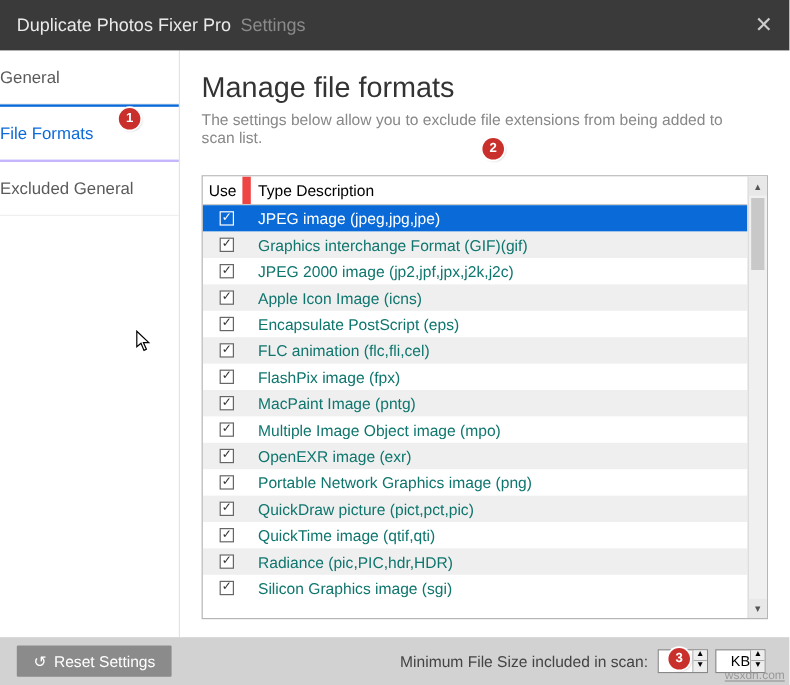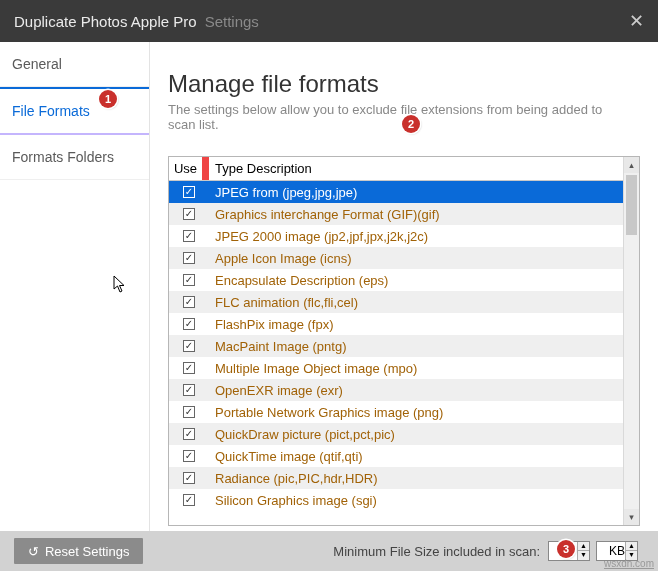--- a/index.html
+++ b/index.html
@@ -3,36 +3,36 @@
 <meta charset="utf-8">
 <style>
   * { box-sizing: border-box; margin: 0; padding: 0; }
   body { font-family: "Segoe UI", Arial, sans-serif; background: #fff; width: 658px; height: 571px; overflow: hidden; position: relative; }
   .titlebar { background: #3a3a3a; color: #fff; height: 42px; display: flex; align-items: center; padding: 0 14px; position: relative; }
   .titlebar .app { font-size: 15px; color: #eaeaea; }
   .titlebar .sub { font-size: 15px; color: #8a8a8a; margin-left: 8px; }
   .titlebar .close { position: absolute; right: 14px; top: 10px; font-size: 18px; color: #ccc; cursor: pointer; }
   .main { display: flex; height: 489px; }
   .sidebar { width: 150px; border-right: 1px solid #e3e3e3; }
-  .side-item { padding: 14px 12px; font-size: 14px; color: #5a5a5a; border-bottom: 1px solid #efefef; cursor: pointer; position: relative; }
+  .side-item { padding: 14px 0; font-size: 14px; color: #5a5a5a; border-bottom: 1px solid #efefef; cursor: pointer; position: relative; }
   .side-item.active { color: #0a6ad8; border-top: 2px solid #0a6ad8; border-bottom: 2px solid #c4b5fd; font-weight: 500; }
-  .content { flex: 1; padding: 28px 18px 0 18px; position: relative; }
+  .content { flex: 1; padding: 18px 18px 0 18px; position: relative; }
   h1.title { font-size: 24px; font-weight: 400; color: #333; margin-bottom: 4px; }
   .subtitle { font-size: 13px; color: #888; margin-bottom: 24px; position: relative; padding-right: 10px; }
   .grid { border: 1px solid #b6b6b6; height: 370px; position: relative; display: flex; }
   .grid-inner { flex: 1; overflow: hidden; }
   .grid-head { display: flex; border-bottom: 1px solid #c9c9c9; font-size: 13px; background: #fff; }
   .grid-head .c-use { width: 40px; text-align: center; padding: 4px 0; border-right: 7px solid #ef4444; }
   .grid-head .c-desc { flex: 1; padding: 4px 6px; }
   .rows { }
   .row { display: flex; align-items: center; font-size: 13px; height: 22px; }
   .row.sel { background: #0a6ad8; color: #fff; }
   .row.alt { background: #efefef; }
   .row .c-use { width: 40px; text-align: center; display: flex; justify-content: center; align-items: center; }
-  .row .c-desc { flex: 1; padding: 0 6px; color: #a16207; white-space: nowrap; overflow: hidden; text-overflow: ellipsis; }
+  .row .c-desc { flex: 1; padding: 0 6px; color: #0f766e; white-space: nowrap; overflow: hidden; text-overflow: ellipsis; }
   .row.sel .c-desc { color: #fff; }
   .chk { width: 12px; height: 12px; border: 1px solid #666; background: #fff; display: inline-flex; align-items: center; justify-content: center; font-size: 10px; line-height: 1; color: #333; }
   .chk.white { border-color: #fff; color: #fff; background: transparent; }
   .scroll { width: 16px; background: #f0f0f0; border-left: 1px solid #d9d9d9; position: relative; }
   .scroll .up, .scroll .dn { height: 16px; background: #e8e8e8; text-align: center; font-size: 9px; line-height: 16px; color: #555; cursor: pointer; }
   .scroll .dn { position: absolute; bottom: 0; width: 100%; }
   .scroll .thumb { position: absolute; left: 2px; right: 2px; top: 18px; height: 60px; background: #c8c8c8; }
   .footer { height: 40px; background: #d2d2d2; display: flex; align-items: center; padding: 0 14px; position: relative; }
   .reset-btn { background: #8b8b8b; color: #fff; border: none; height: 26px; padding: 0 14px; font-size: 13px; cursor: pointer; display: flex; align-items: center; gap: 6px; border-radius: 1px; }
   .reset-btn .ricon { font-size: 13px; }
@@ -47,48 +47,48 @@
   .badge.b1 { top: 90px; left: 99px; }
   .badge.b2 { top: 115px; left: 402px; }
   .badge.b3 { top: 540px; left: 557px; }
   .cursor-arrow { position: absolute; top: 275px; left: 113px; font-size: 16px; color: #000; z-index: 4; pointer-events: none; }
   .watermark { position: absolute; right: 4px; bottom: 2px; font-size: 10px; color: #999; z-index: 6; text-decoration: underline; }
 </style>
 </head>
 <body>
 
 <div class="titlebar">
-  <span class="app">Duplicate Photos Apple Pro</span>
+  <span class="app">Duplicate Photos Fixer Pro</span>
   <span class="sub">Settings</span>
   <span class="close">✕</span>
 </div>
 
 <div class="main">
   <div class="sidebar">
     <div class="side-item">General</div>
     <div class="side-item active">File Formats</div>
-    <div class="side-item">Formats Folders</div>
+    <div class="side-item">Excluded General</div>
   </div>
 
   <div class="content">
     <h1 class="title">Manage file formats</h1>
     <div class="subtitle">The settings below allow you to exclude file extensions from being added to scan list.</div>
 
     <div class="grid">
       <div class="grid-inner">
         <div class="grid-head">
           <div class="c-use">Use</div>
           <div class="c-desc">Type Description</div>
         </div>
         <div class="rows" id="rows">
             <div class="row sel">
               <div class="c-use">
                 <span class="chk white">✓</span>
               </div>
-              <div class="c-desc">JPEG from (jpeg,jpg,jpe)</div>
+              <div class="c-desc">JPEG image (jpeg,jpg,jpe)</div>
             </div>
             <div class="row alt">
               <div class="c-use">
                 <span class="chk">✓</span>
               </div>
               <div class="c-desc">Graphics interchange Format (GIF)(gif)</div>
             </div>
             <div class="row">
               <div class="c-use">
                 <span class="chk">✓</span>
@@ -98,21 +98,21 @@
             <div class="row alt">
               <div class="c-use">
                 <span class="chk">✓</span>
               </div>
               <div class="c-desc">Apple Icon Image (icns)</div>
             </div>
             <div class="row">
               <div class="c-use">
                 <span class="chk">✓</span>
               </div>
-              <div class="c-desc">Encapsulate Description (eps)</div>
+              <div class="c-desc">Encapsulate PostScript (eps)</div>
             </div>
             <div class="row alt">
               <div class="c-use">
                 <span class="chk">✓</span>
               </div>
               <div class="c-desc">FLC animation (flc,fli,cel)</div>
             </div>
             <div class="row">
               <div class="c-use">
                 <span class="chk">✓</span>

